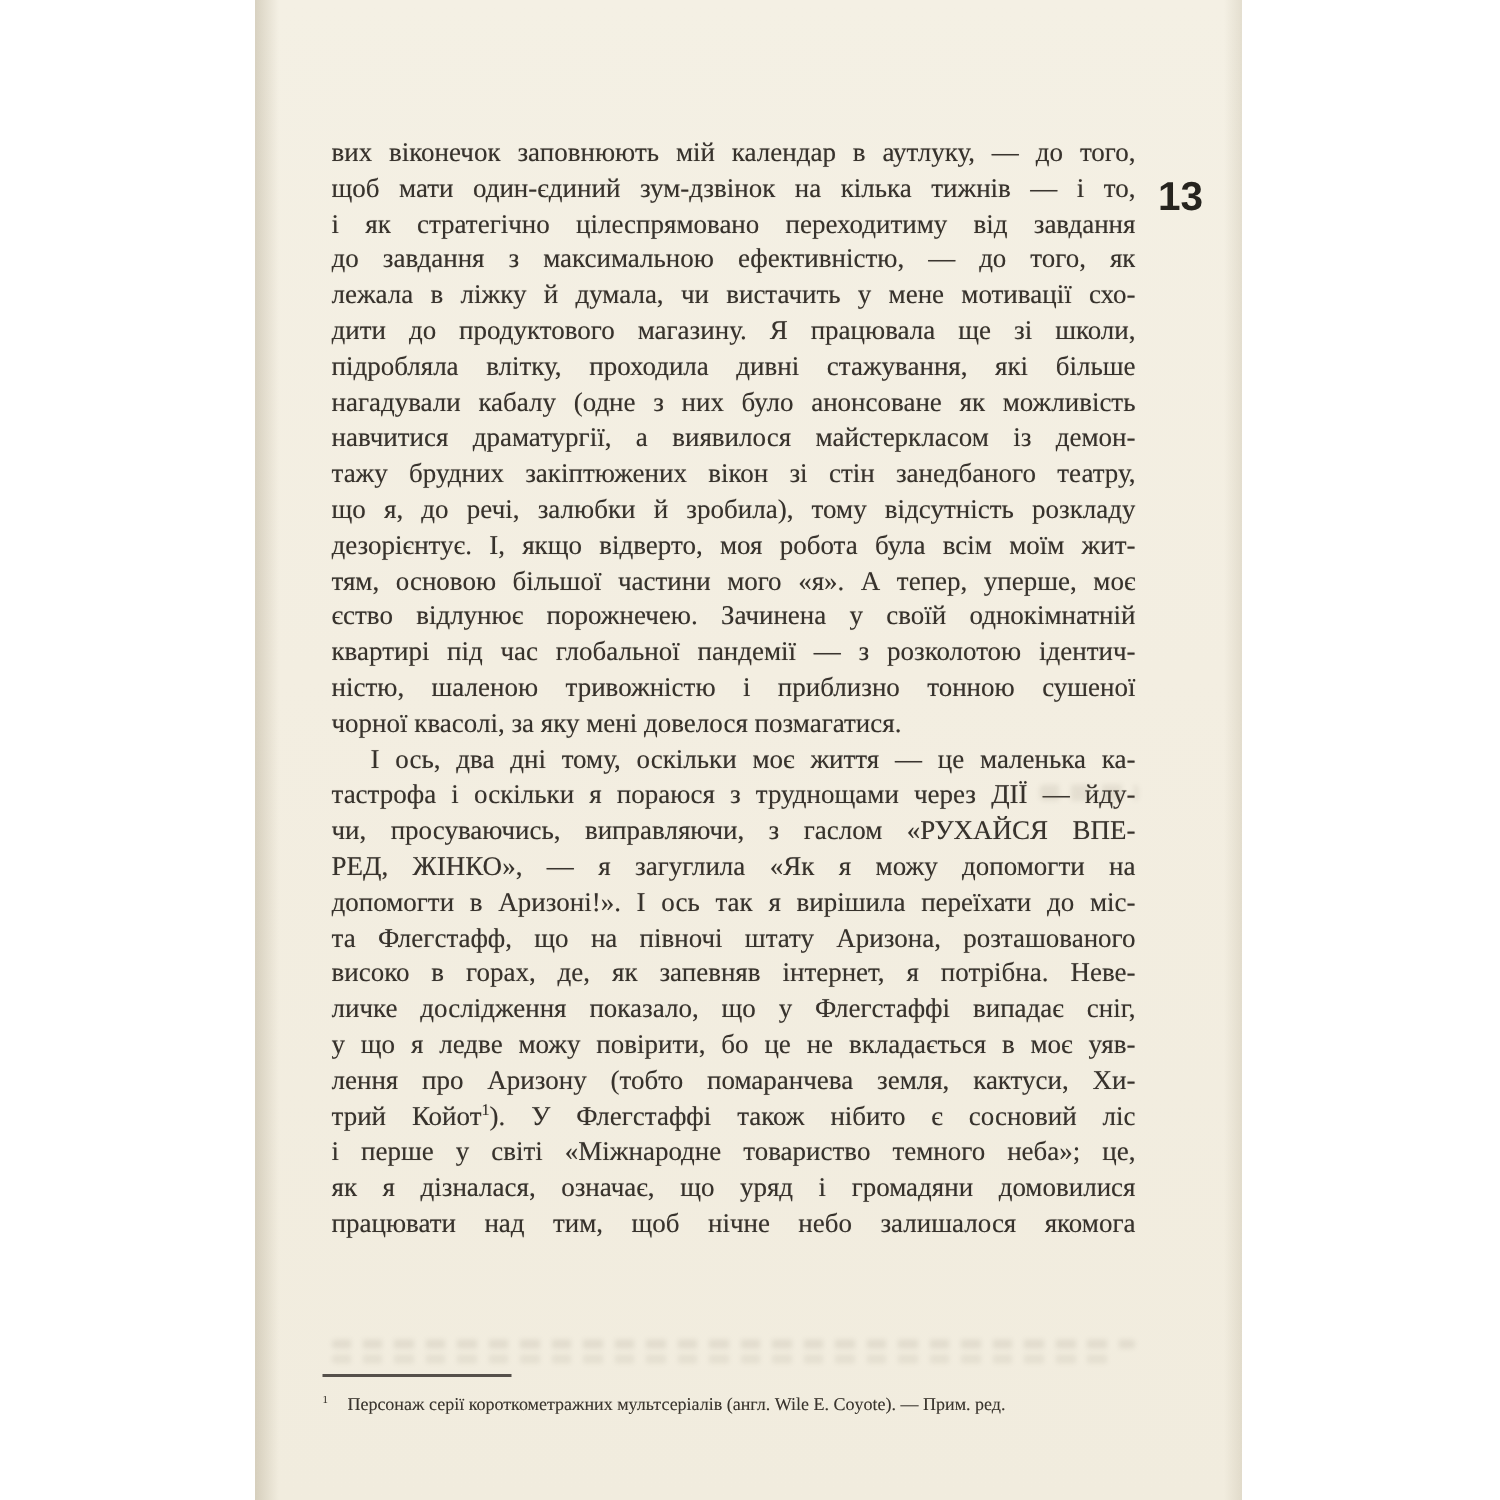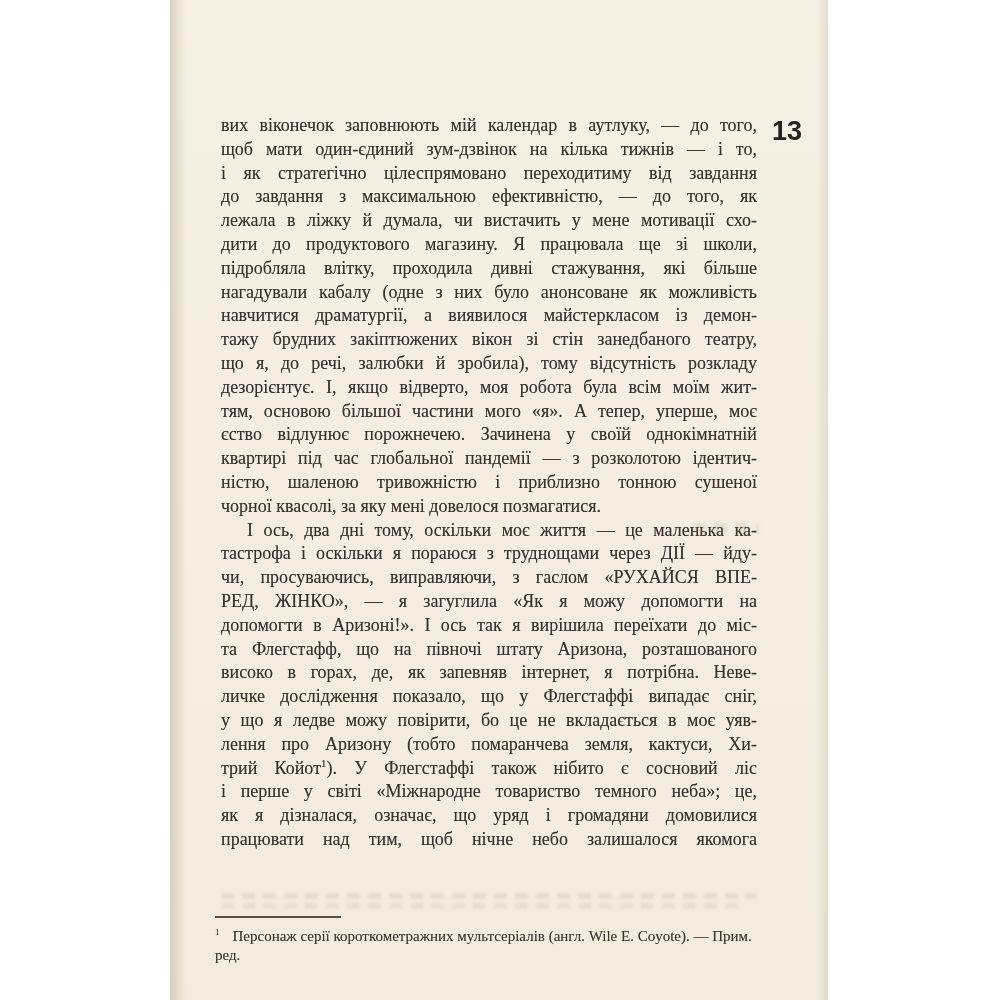--- a/index.html
+++ b/index.html
@@ -26,21 +26,20 @@
   .pagenum{
     position:absolute;left:602px;top:83px;
     font-family:"Liberation Sans", sans-serif;
     font-weight:700;font-size:27px;line-height:1;
     color:#26241f;letter-spacing:0px;margin-top:35px;
   }
   .textcol{
     position:absolute;left:51px;top:90px;width:536px;
     font-size:18px;color:#37322c;
     text-shadow:0 0 0.5px rgba(55,50,44,0.45);
-    margin-top:24px;
   }
   .line{
     height:23.8px;line-height:23.8px;overflow:hidden;
     text-align:justify;text-align-last:justify;
   }
   .line.par-end{text-align-last:left;}
   .line.indent{text-indent:26px;}
   .it{}
   sup{font-size:0.6em;line-height:0;vertical-align:super;}
   
@@ -51,21 +50,21 @@
   }
   .ghost.g1{left:51px;top:893px;width:536px;height:6px;opacity:0.13;}
   .ghost.g2{left:51px;top:903px;width:520px;height:6px;opacity:0.10;}
   .ghost.g3{left:523px;top:523px;width:66px;height:11px;opacity:0.12;}
   .fnrule{
     position:absolute;left:45px;top:916px;width:126px;height:0;
     border-top:2px solid #55504a;
   }
   .footnote{
     position:absolute;left:45px;top:927px;width:548px;
-    font-size:15px;line-height:19px;color:#3a352e;
+    font-size:12px;line-height:19px;color:#3a352e;
     text-shadow:0 0 0.4px rgba(58,53,46,0.4);
   }
   .footnote sup{margin-right:13px;}
 </style>
 </head>
 <body>
 
 <div class="scan">
   <div class="pagenum">13</div>
 

